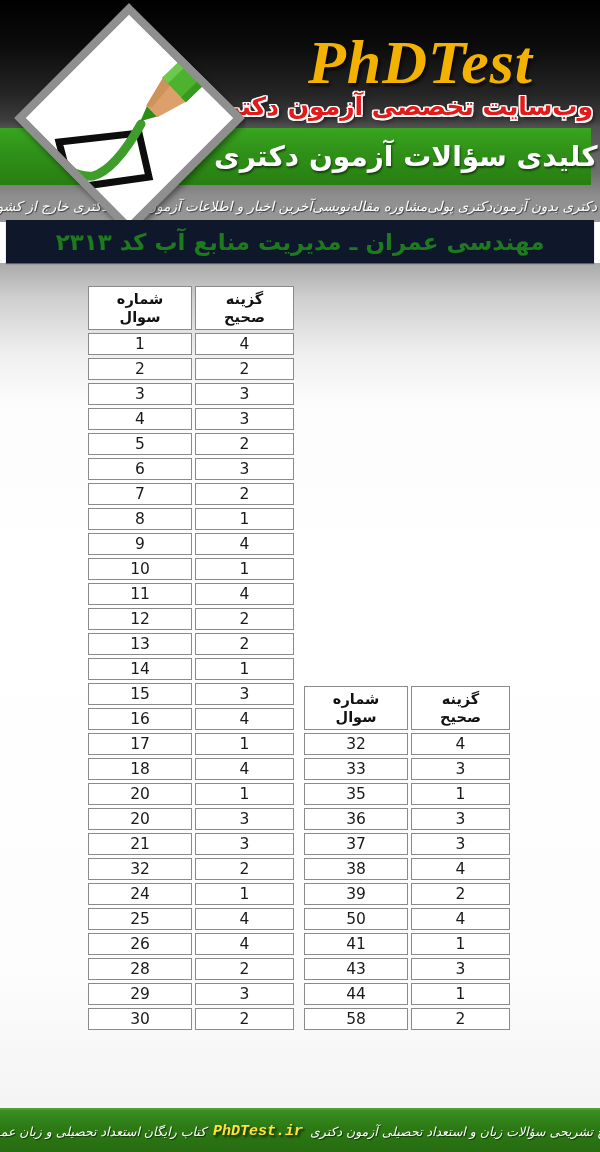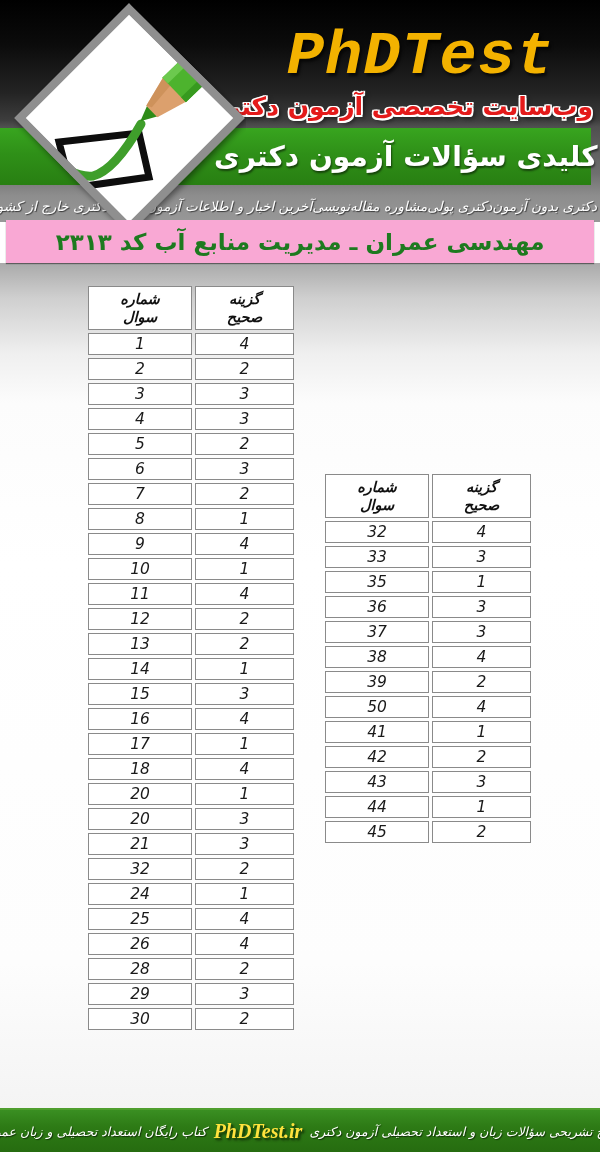--- a/index.html
+++ b/index.html
@@ -17,23 +17,23 @@
     background:linear-gradient(180deg,#38a51f 0%,#2f9018 45%,#287f12 100%);
   }
   .banner-title {
     position:absolute; top:0; left:225px; right:4px; height:57px;
     display:flex; align-items:center; justify-content:center;
     direction:rtl; color:#fff; font-weight:bold; font-size:28px;
     text-shadow:1px 2px 2px rgba(0,0,0,.5);
     white-space:nowrap;
   }
   .brand {
-    position:absolute; top:10px; left:248px; width:345px; height:92px;
+    position:absolute; top:16px; left:248px; width:345px; height:92px;
     display:flex; align-items:center; justify-content:center;
-    font-family:Liberation Mono, monospace; font-style:italic; font-weight:bold;
+    font-family:Liberation Serif, serif; font-style:italic; font-weight:bold;
     font-size:62px; letter-spacing:1px; color:#f3b200;
     text-shadow:2px 3px 3px rgba(0,0,0,.65);
   }
   .subtitle {
     position:absolute; top:92px; left:248px; width:345px;
     text-align:center; direction:rtl; font-weight:bold; font-size:25px; color:#e41a1a;
     text-shadow:-1.5px -1.5px 0 #fff, 1.5px -1.5px 0 #fff, -1.5px 1.5px 0 #fff, 1.5px 1.5px 0 #fff, 0 -1.5px 0 #fff, 0 1.5px 0 #fff, -1.5px 0 0 #fff, 1.5px 0 0 #fff, 3px 3px 4px rgba(0,0,0,.55);
     white-space:nowrap;
   }
   .nav {
@@ -43,49 +43,49 @@
     text-shadow:1px 1px 1px rgba(0,0,0,.6); white-space:nowrap;
   }
   .nav span { cursor:pointer; }
 
   
   .logo { position:absolute; top:2px; left:13px; width:233px; height:233px; z-index:4; }
 
   
   .title-bar {
     position:absolute; top:220px; left:6px; right:6px; height:43px; z-index:5;
-    background:#f9a8d4; box-shadow:0 1px 1px rgba(0,0,0,.45);
+    background:#0f172a; box-shadow:0 1px 1px rgba(0,0,0,.45);
     display:flex; align-items:center; justify-content:center;
     direction:rtl; color:#1d7a1f; font-weight:bold; font-size:23px;
     white-space:nowrap;
   }
 
   
   .main {
     position:absolute; top:263px; left:0; width:600px; height:845px;
     background:linear-gradient(180deg,#aaaaaa 0px,#cfcfcf 35px,#efefef 90px,#fcfcfc 140px,#ffffff 300px,#fdfdfd 700px,#f4f4f4 845px);
   }
-  .tables { display:flex; direction:ltr; align-items:center; gap:25px; padding:20px 0 0 85px;font-style:italic; }
+  .tables { display:flex; direction:ltr; align-items:flex-end; gap:4px; padding:20px 0 0 85px; }
   table { border-collapse:separate; border-spacing:3px; table-layout:fixed; background:transparent; }
   th, td { border:1px solid #8a8a8a; background:#fff; text-align:center; vertical-align:middle; }
   th { font-size:14.5px; font-weight:bold; line-height:1.25; padding:3px 2px; direction:rtl; color:#111; }
   td { height:20.5px; font-size:15.5px; line-height:20px; color:#1a1a1a; padding:0; }
   col.qcol { width:104px; } col.acol { width:99px; }
 
   
   .footer {
     position:absolute; left:0; bottom:0; width:600px; height:44px;
     background:linear-gradient(180deg,#3a8f22 0%,#2d7a15 40%,#266c10 100%);
     border-top:2px solid #4f9e2e;
     display:flex; direction:rtl; align-items:center; justify-content:center; gap:7px;
     color:#fff; font-style:italic; font-size:12.5px; white-space:nowrap;
     text-shadow:1px 1px 1px rgba(0,0,0,.6);
   }
   .footer .site {
-    font-family:Liberation Serif, serif; font-weight:bold; font-size:20px; font-style:italic;
+    font-family:Liberation Mono, monospace; font-weight:bold; font-size:15px; font-style:italic;
     color:#ffe23d; text-shadow:1.5px 1.5px 0 #1d4d0a, 2px 2px 3px rgba(0,0,0,.7);
     cursor:pointer; direction:ltr;
   }
 </style>
 </head>
 <body>
 
 <div class="stage">
 
   <div class="header">
@@ -359,37 +359,33 @@
             <tr>
               <td>50</td>
               <td>4</td>
             </tr>
 
             <tr>
               <td>41</td>
               <td>1</td>
             </tr>
 
-            <tr>
-              <td>42</td>
-              <td>2</td>
-            </tr>
 
             <tr>
               <td>43</td>
               <td>3</td>
             </tr>
 
             <tr>
               <td>44</td>
               <td>1</td>
             </tr>
 
             <tr>
-              <td>45</td>
+              <td>58</td>
               <td>2</td>
             </tr>
           </tbody>
       </table>
 
     </div>
   </div>
 
   <div class="footer">
     <span>پاسخ تشریحی سؤالات زبان و استعداد تحصیلی آزمون دکتری</span>

